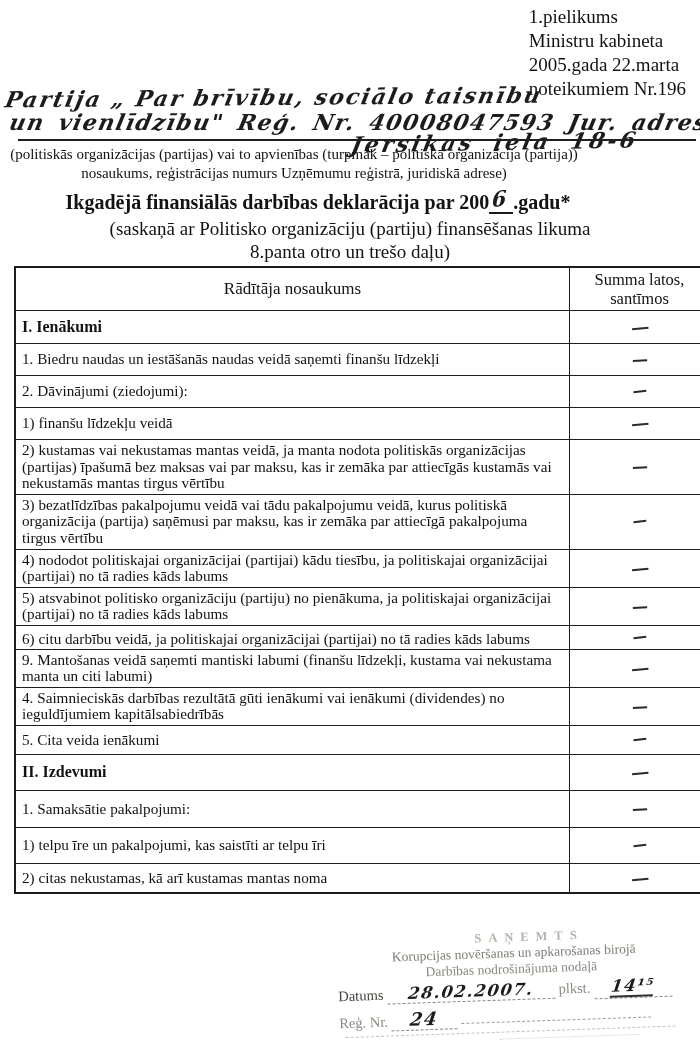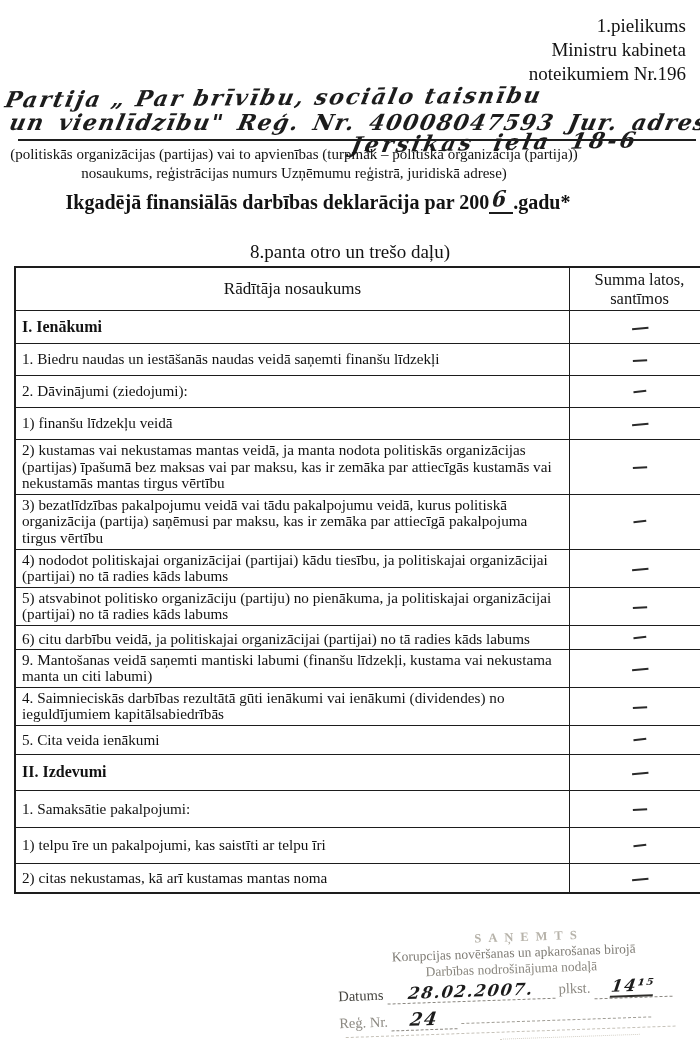--- a/index.html
+++ b/index.html
@@ -2,21 +2,21 @@
 <html><head>
 <meta charset="utf-8">
 <style>
   html,body { margin:0; padding:0; background:#e8e8e8; }
   .page {
     position:relative; width:700px; height:1041px; margin:0 auto;
     background:#ffffff; overflow:hidden;
     font-family:"Liberation Serif", serif; color:#121212;
   }
   
-  .corner { position:absolute; top:14px; right:14px; text-align:right; font-size:19px; line-height:24px; }
+  .corner { position:absolute; top:5px; right:14px; font-size:19px; line-height:24px; }
   
   .hw { font-family:"DejaVu Serif", serif; font-style:italic; font-weight:600; color:#1c1c1c; }
   .hw-line1 { position:absolute; left:6px; top:84px; font-size:22px; letter-spacing:2px; white-space:nowrap; transform:skewX(-12deg) rotate(-0.5deg); }
   .hw-line2 { position:absolute; left:10px; top:109px; font-size:22px; letter-spacing:1.5px; word-spacing:5px; white-space:nowrap; transform:skewX(-12deg); }
   .hw-line3 { position:absolute; left:352px; top:129px; font-size:22px; letter-spacing:3px; word-spacing:9px; white-space:nowrap; transform:skewX(-12deg) rotate(-1deg); }
   .top-rule { position:absolute; top:139px; left:18px; width:678px; border-top:2px solid #1f1f1f; height:0; }
   .caption { position:absolute; left:0; width:588px; text-align:center; font-size:15px; line-height:18px; }
   .caption1 { top:145px; }
   .caption2 { top:164px; }
   .doc-title { position:absolute; top:190px; left:0; width:636px; text-align:center; font-size:20px; font-weight:bold; white-space:nowrap; }
@@ -66,33 +66,35 @@
   .stamp-tail2 { margin-top:6px; margin-left:160px; width:140px; border-top:1px dotted #d4d0c7; height:0; }
 </style>
 </head>
 <body>
 
 <div class="page">
 
   <div class="corner">
     <div>1.pielikums</div>
     <div>Ministru kabineta</div>
+    <div>2005.gada 22.marta</div>
     <div>noteikumiem Nr.196</div>
   </div>
 
   <div class="hw hw-line1">Partija „ Par brīvību, sociālo taisnību</div>
   <div class="hw hw-line2">un vienlīdzību" Reģ. Nr. 40008047593 Jur. adrese</div>
   <div class="hw hw-line3">Jersikas iela 18-6</div>
   <div class="top-rule"></div>
 
   <div class="caption caption1">(politiskās organizācijas (partijas) vai to apvienības (turpmāk – politiskā organizācija (partija))</div>
   <div class="caption caption2">nosaukums, reģistrācijas numurs Uzņēmumu reģistrā, juridiskā adrese)</div>
 
   <div class="doc-title"><span>Ikgadējā finansiālās darbības deklarācija par 200</span><span class="year-slot"><span class="hw">6</span></span><span>.gadu*</span></div>
 
+  <div class="subtitle subtitle1">(saskaņā ar Politisko organizāciju (partiju) finansēšanas likuma</div>
   <div class="subtitle subtitle2">8.panta otro un trešo daļu)</div>
 
   <table class="decl">
     <thead>
       <tr>
         <th class="col1">Rādītāja nosaukums</th>
         <th class="col2">Summa latos, santīmos</th>
       </tr>
     </thead>
     <tbody>

